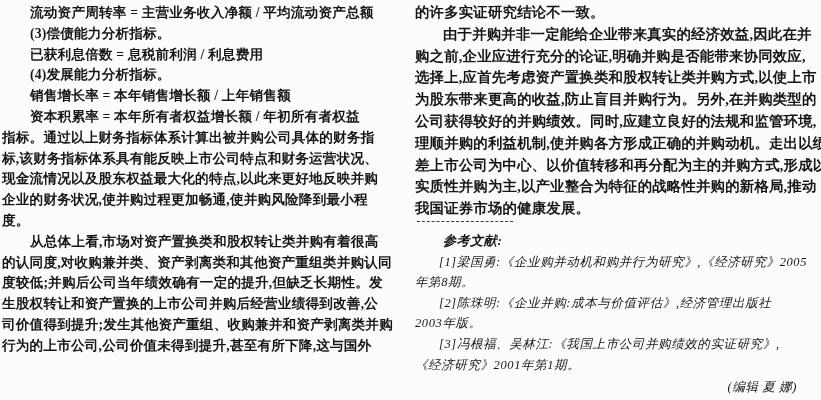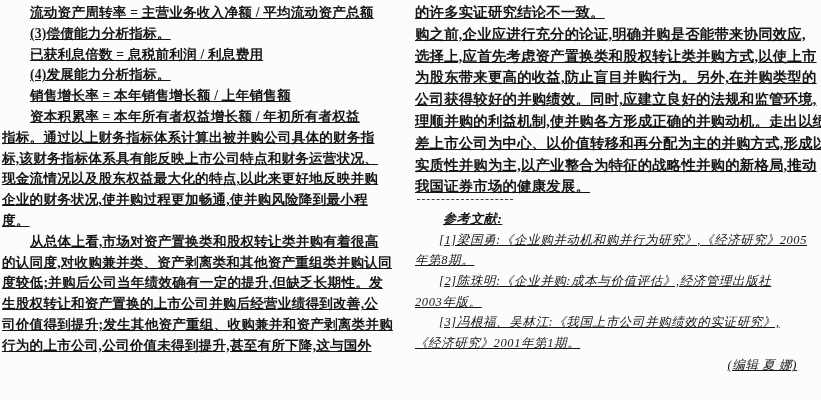--- a/index.html
+++ b/index.html
@@ -3,21 +3,21 @@
 <meta charset="utf-8">
 <style>
   html, body { margin:0; padding:0; }
   body {
     width:821px; height:400px;
     background:#fcfcfa;
     color:#161616;
     font-family:"Liberation Serif","DejaVu Serif",serif;
     overflow:hidden;
   }
-  .page { display:flex; width:821px; height:400px;text-decoration:underline; }
+  .page { display:flex; width:821px; height:400px; }
   .col { font-weight:bold; }
   .col-left {
     width:402px; padding:3px 0 0 2px;
     font-size:13.6px; letter-spacing:0.2px;
   }
   .col-right {
     width:406px; margin-left:10px; padding:2px 0 0 1px;
     font-size:14.4px; letter-spacing:0.2px;
   }
   .line {
@@ -67,20 +67,21 @@
     <div class="line ind">从总体上看,市场对资产置换类和股权转让类并购有着很高</div>
     <div class="line">的认同度,对收购兼并类、资产剥离类和其他资产重组类并购认同</div>
     <div class="line">度较低;并购后公司当年绩效确有一定的提升,但缺乏长期性。发</div>
     <div class="line">生股权转让和资产置换的上市公司并购后经营业绩得到改善,公</div>
     <div class="line">司价值得到提升;发生其他资产重组、收购兼并和资产剥离类并购</div>
     <div class="line">行为的上市公司,公司价值未得到提升,甚至有所下降,这与国外</div>
   </div>
 
   <div class="col col-right">
     <div class="line">的许多实证研究结论不一致。</div>
+    <div class="line ind">由于并购并非一定能给企业带来真实的经济效益,因此在并</div>
     <div class="line">购之前,企业应进行充分的论证,明确并购是否能带来协同效应,</div>
     <div class="line">选择上,应首先考虑资产置换类和股权转让类并购方式,以使上市</div>
     <div class="line">为股东带来更高的收益,防止盲目并购行为。另外,在并购类型的</div>
     <div class="line">公司获得较好的并购绩效。同时,应建立良好的法规和监管环境,</div>
     <div class="line">理顺并购的利益机制,使并购各方形成正确的并购动机。走出以绩</div>
     <div class="line">差上市公司为中心、以价值转移和再分配为主的并购方式,形成以</div>
     <div class="line">实质性并购为主,以产业整合为特征的战略性并购的新格局,推动</div>
     <div class="line">我国证券市场的健康发展。</div>
 
     <div class="refs-divider"></div>

